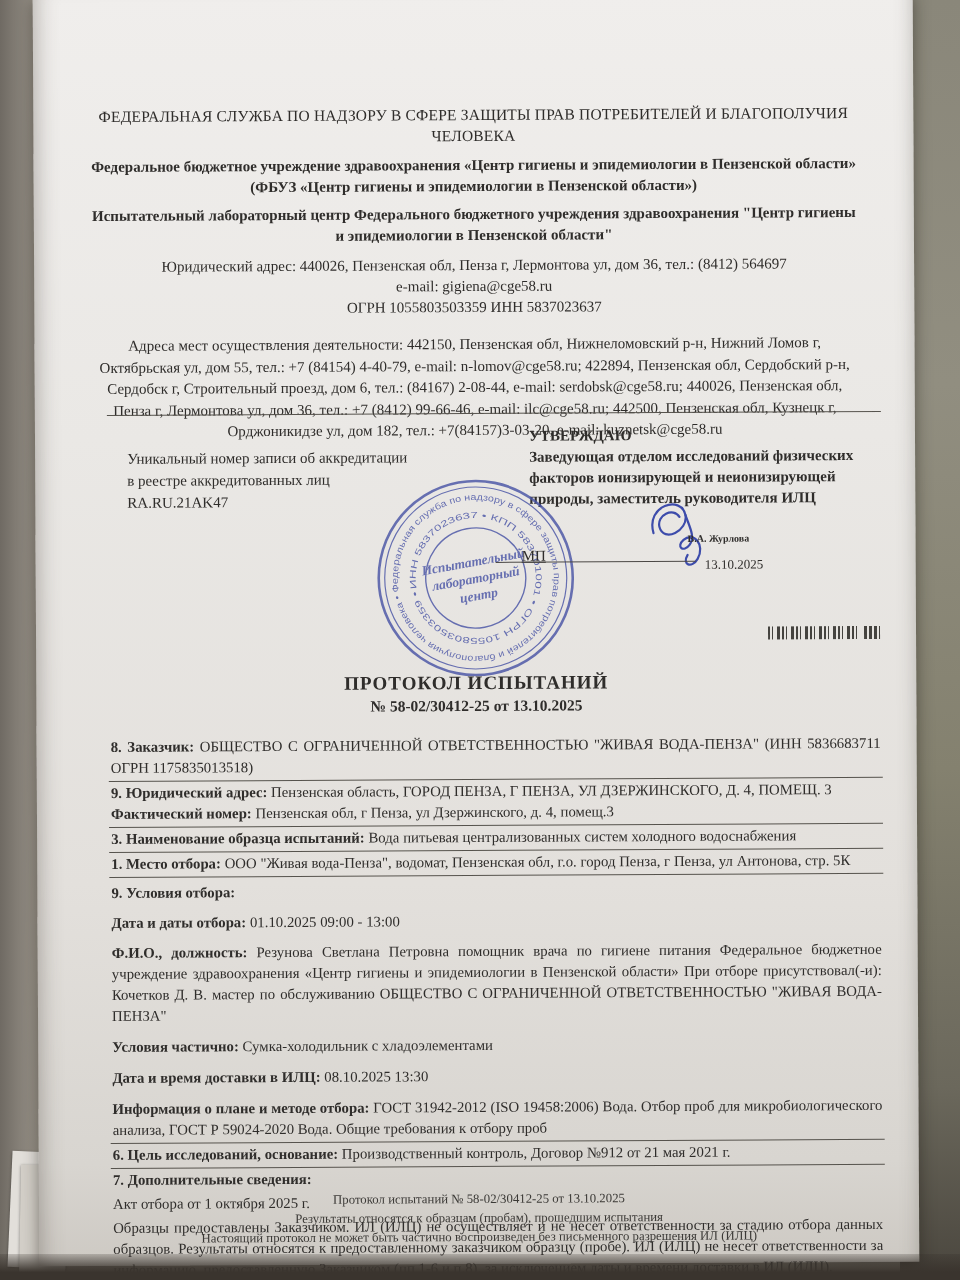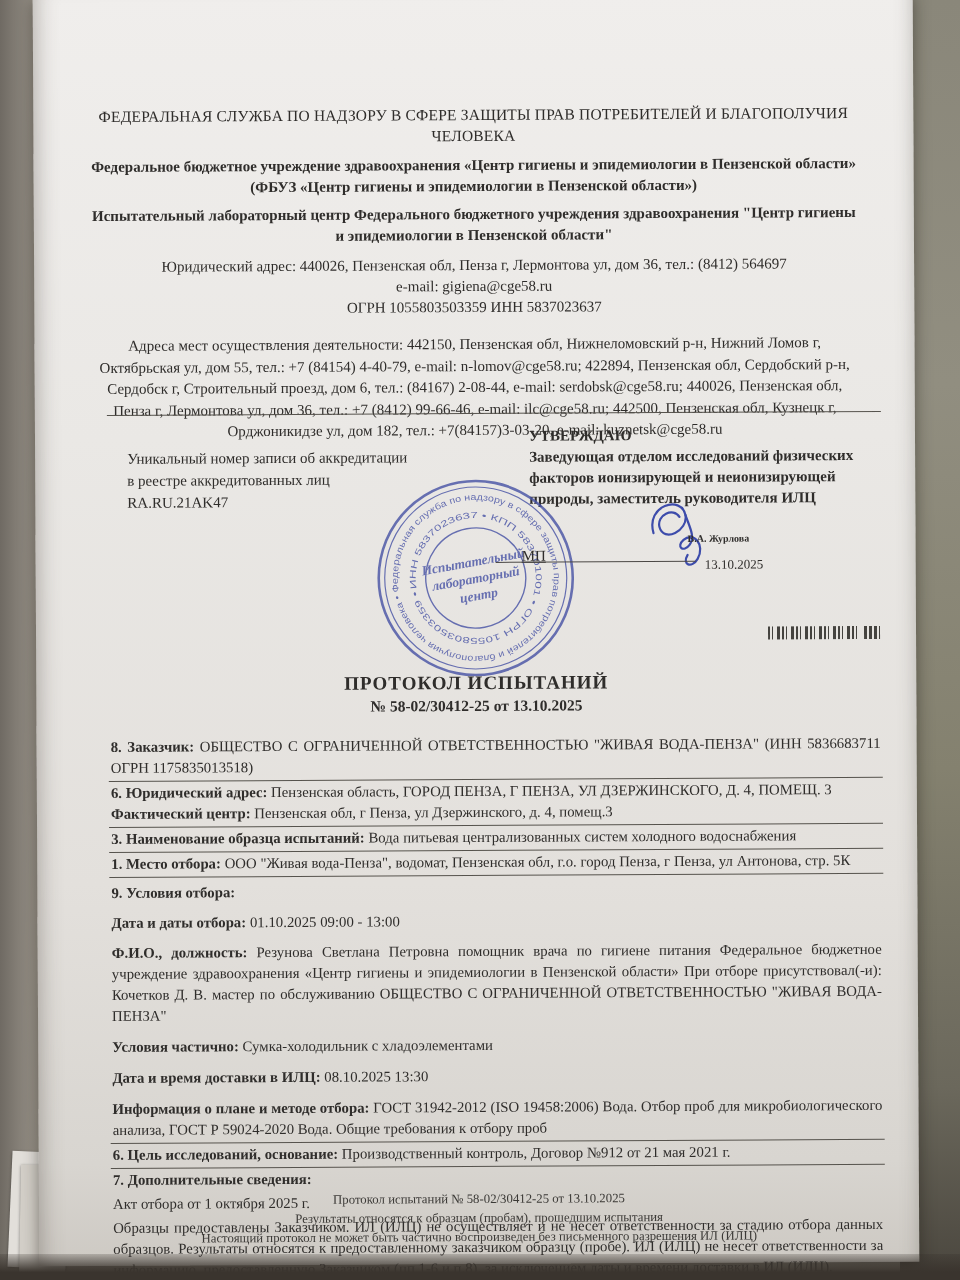--- a/index.html
+++ b/index.html
@@ -138,25 +138,25 @@
       <div class="title-line2">№ 58-02/30412-25 от 13.10.2025</div>
     </div>
 
     <div class="sections">
       <div class="row bline just">
         <span class="lbl">8. Заказчик:</span>
         <span>ОБЩЕСТВО С ОГРАНИЧЕННОЙ ОТВЕТСТВЕННОСТЬЮ "ЖИВАЯ ВОДА-ПЕНЗА" (ИНН 5836683711 ОГРН 1175835013518)</span>
       </div>
       <div class="row bline">
         <div>
-          <span class="lbl">6. Юридический адрес:</span>
+          <span class="lbl">9. Юридический адрес:</span>
           <span>Пензенская область, ГОРОД ПЕНЗА, Г ПЕНЗА, УЛ ДЗЕРЖИНСКОГО, Д. 4, ПОМЕЩ. 3</span>
         </div>
         <div>
-          <span class="lbl">Фактический центр:</span>
+          <span class="lbl">Фактический номер:</span>
           <span>Пензенская обл, г Пенза, ул Дзержинского, д. 4, помещ.3</span>
         </div>
       </div>
       <div class="row bline">
         <span class="lbl">3. Наименование образца испытаний:</span>
         <span>Вода питьевая централизованных систем холодного водоснабжения</span>
       </div>
       <div class="row bline">
         <span class="lbl">1. Место отбора:</span>
         <span>ООО "Живая вода-Пенза", водомат, Пензенская обл, г.о. город Пенза, г Пенза, ул Антонова, стр. 5К</span>

